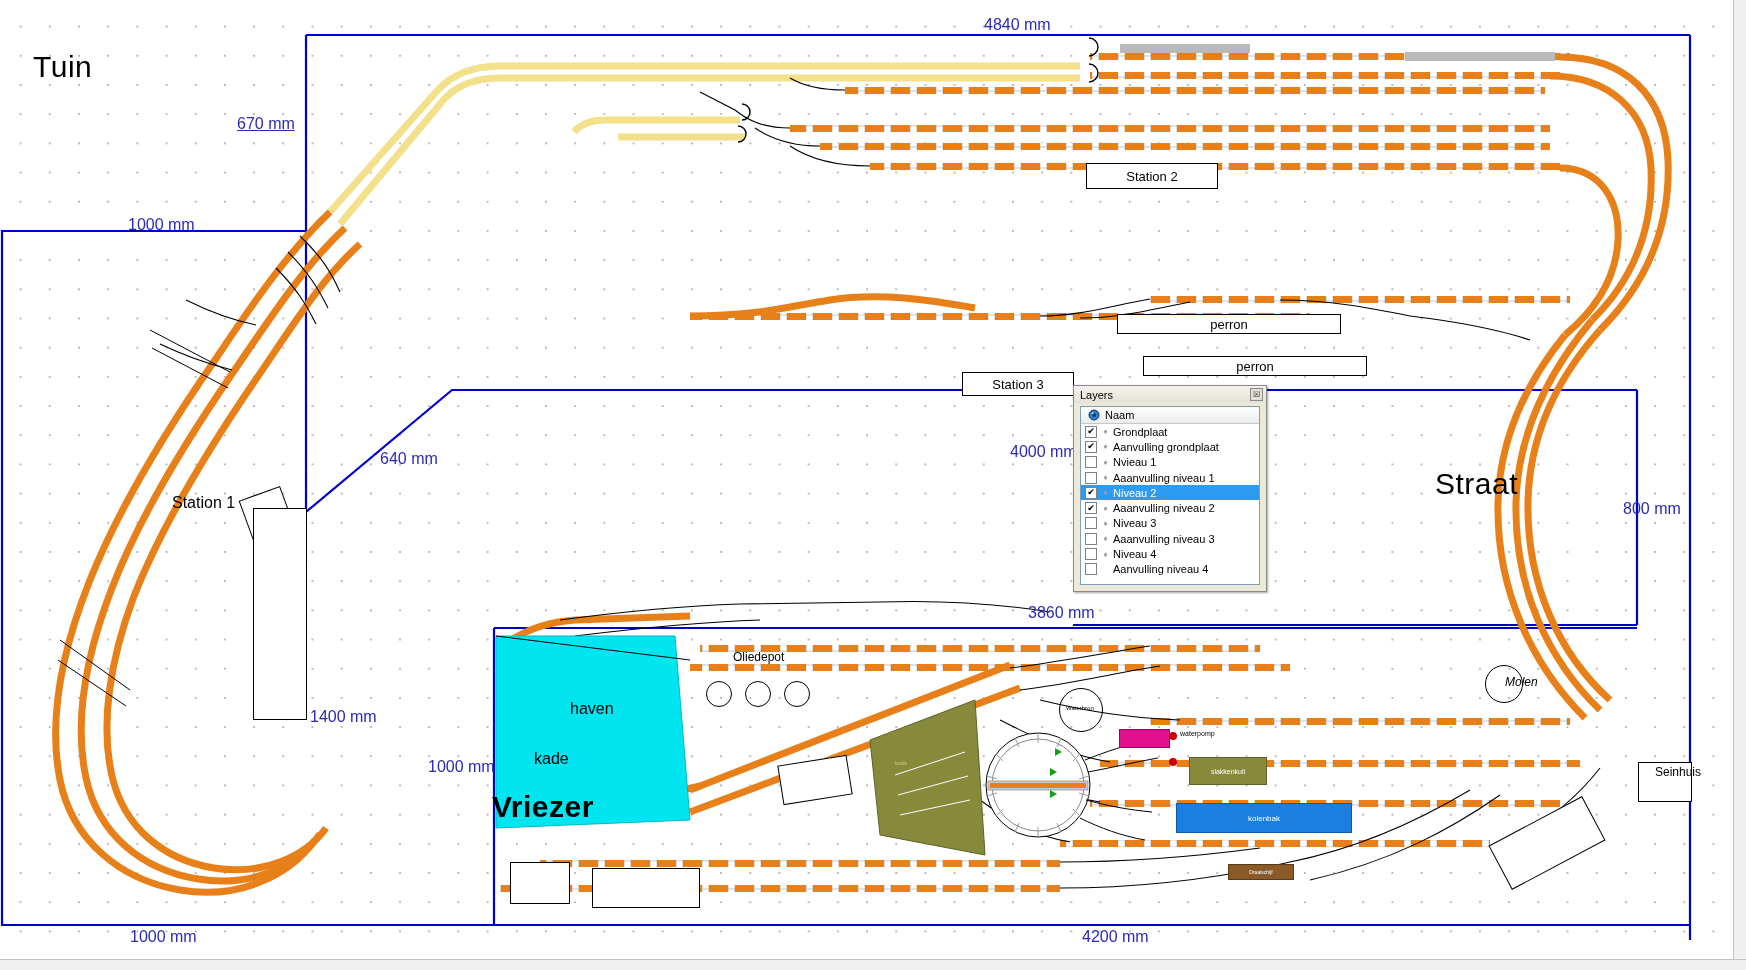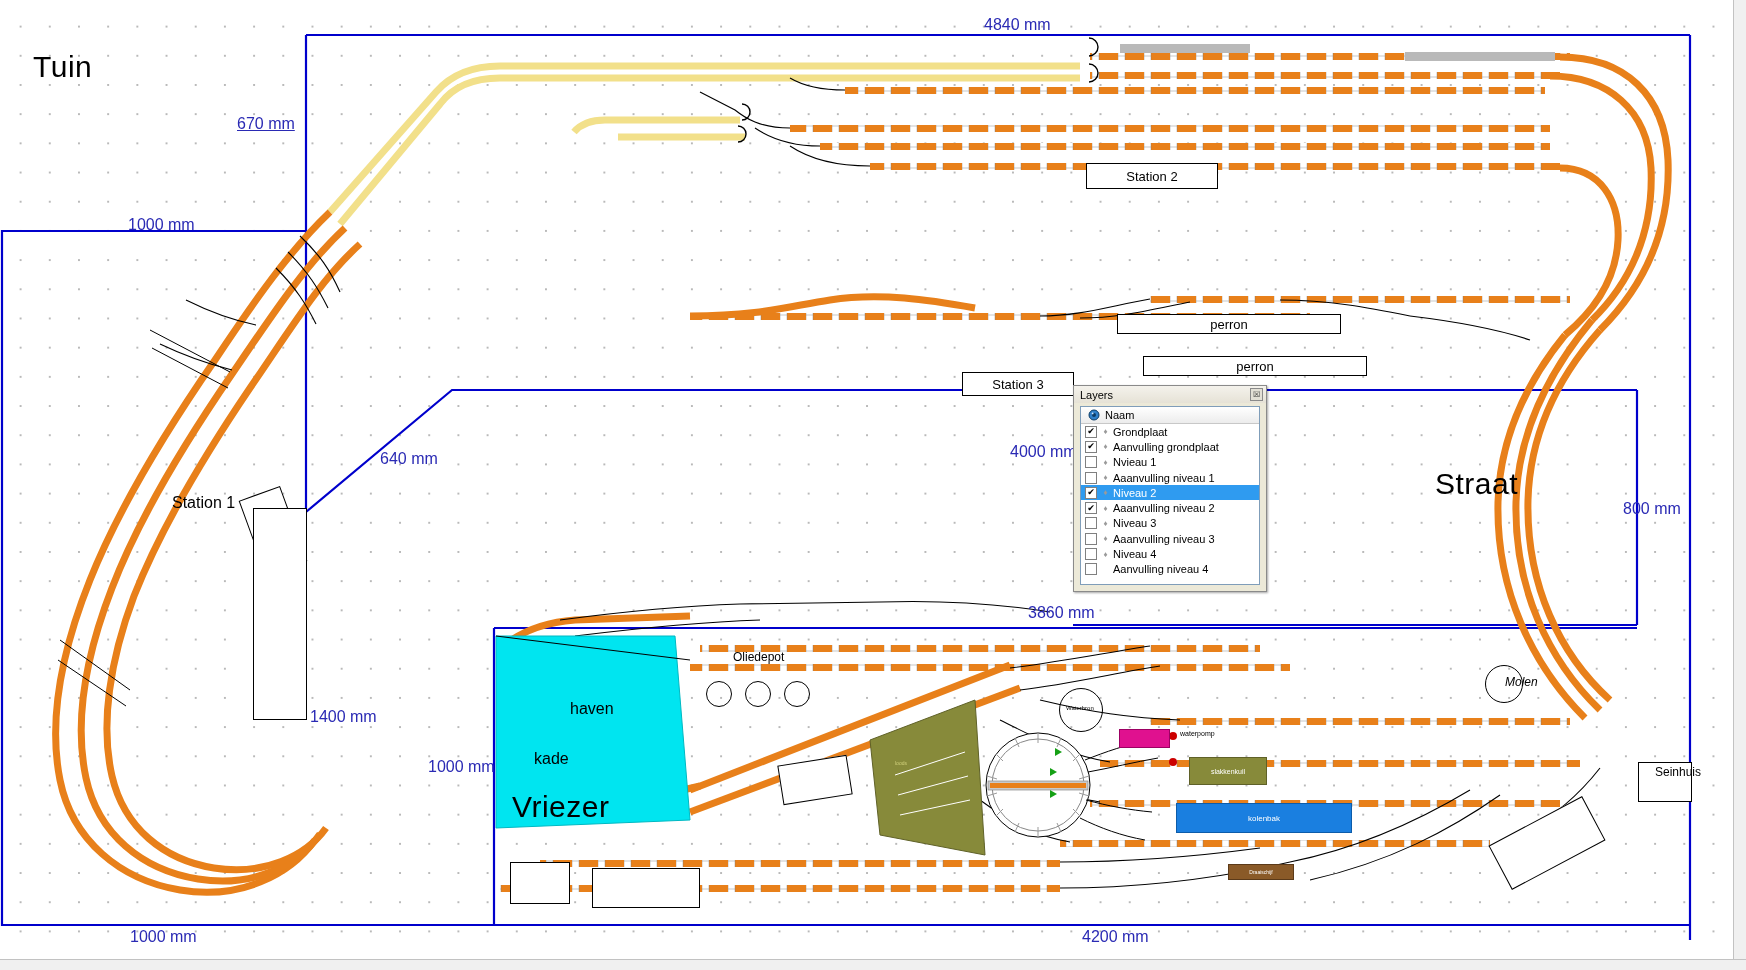--- a/index.html
+++ b/index.html
@@ -268,21 +268,21 @@
   <div class="dim" style="left:380px;top:450px;">640 mm</div>
   <div class="dim" style="left:1010px;top:395px;margin-top:48px;">4000 mm</div>
   <div class="dim" style="left:1577px;top:500px;margin-left:46px;">800 mm</div>
   <div class="dim" style="left:1028px;top:604px;">3860 mm</div>
   <div class="dim" style="left:428px;top:758px;">1000 mm</div>
   <div class="dim" style="left:1082px;top:928px;text-align:right;">4200 mm</div>
   <div class="dim" style="left:1734px;top:470px;">3</div>
 
   <div class="lbl big" style="left:33px;top:50px;">Tuin</div>
   <div class="lbl big" style="left:1435px;top:467px;">Straat</div>
-  <div class="lbl big" style="left:512px;top:790px;">Vriezer</div>
+  <div class="lbl big" style="left:492px;top:790px;font-weight:bold;">Vriezer</div>
 
   <div class="boxlbl" style="left:1086px;top:163px;width:130px;height:24px;">Station 2</div>
   <div class="boxlbl" style="left:962px;top:372px;width:110px;height:22px;">Station 3</div>
   <div class="boxlbl" style="left:1117px;top:314px;width:222px;height:18px;">perron</div>
   <div class="boxlbl" style="left:1143px;top:356px;width:222px;height:18px;">perron</div>
   <div class="lbl mid" style="left:172px;top:494px;">Station 1</div>
   <div class="boxlbl" style="left:1638px;top:762px;width:52px;height:38px;font-size:11px;"></div>
   <div class="lbl sm" style="left:1655px;top:765px;">Seinhuis</div>
 
   <div class="plainbox" style="left:251px;top:491px;width:42px;height:78px;transform:rotate(-20deg);"></div>

